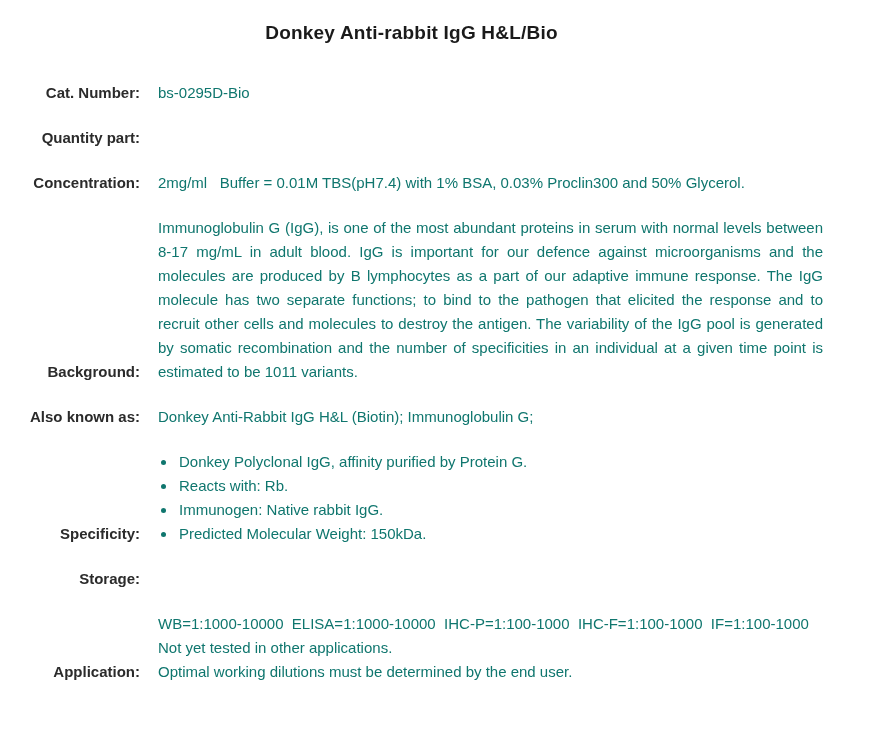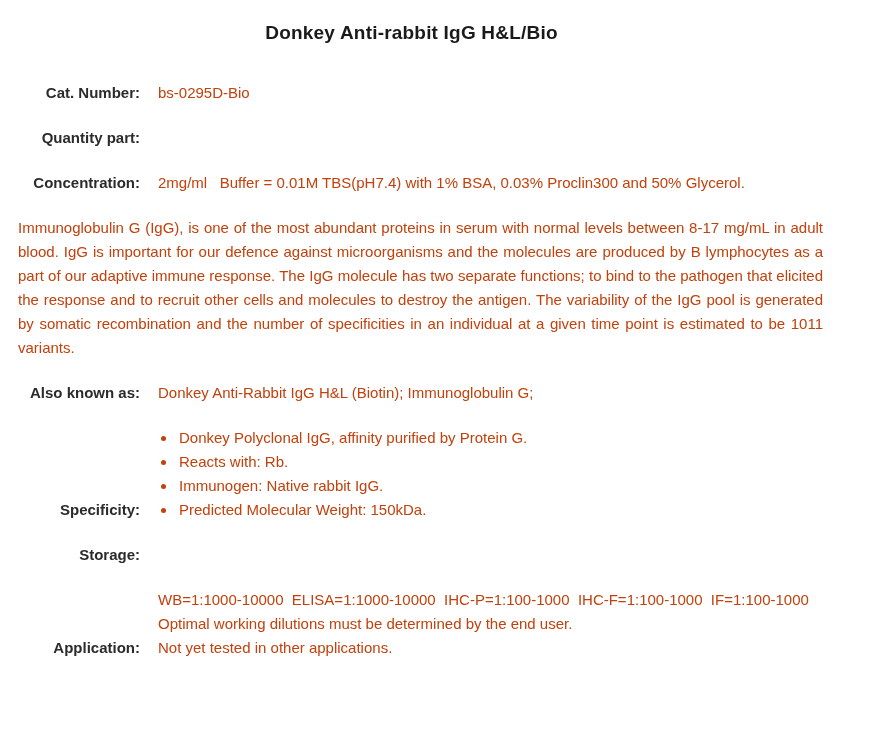--- a/index.html
+++ b/index.html
@@ -33,21 +33,21 @@
     font-weight: bold;
     font-size: 15px;
     line-height: 24px;
     color: #2b2b2b;
   }
   .value {
     flex: 1 1 auto;
     margin-left: 18px;
     font-size: 15px;
     line-height: 24px;
-    color: #c2410c;
+    color: #0f766e;
   }
   .justify { text-align: justify; }
   .prewrap { white-space: pre-wrap; }
   ul.bullets {
     list-style: disc;
     padding-left: 17px;
     margin-left: 2px;
   }
   ul.bullets li {
     padding-left: 2px;
@@ -68,20 +68,21 @@
   <div class="row">
     <div class="label">Quantity part:</div>
   </div>
 
   <div class="row">
     <div class="label">Concentration:</div>
     <div class="value prewrap">2mg/ml   Buffer = 0.01M TBS(pH7.4) with 1% BSA, 0.03% Proclin300 and 50% Glycerol.</div>
   </div>
 
   <div class="row">
+    <div class="label">Background:</div>
     <div class="value justify">Immunoglobulin G (IgG), is one of the most abundant proteins in serum with normal levels between 8-17 mg/mL in adult blood. IgG is important for our defence against microorganisms and the molecules are produced by B lymphocytes as a part of our adaptive immune response. The IgG molecule has two separate functions; to bind to the pathogen that elicited the response and to recruit other cells and molecules to destroy the antigen. The variability of the IgG pool is generated by somatic recombination and the number of specificities in an individual at a given time point is estimated to be 1011 variants.</div>
   </div>
 
   <div class="row">
     <div class="label">Also known as:</div>
     <div class="value">Donkey Anti-Rabbit IgG H&amp;L (Biotin); Immunoglobulin G;</div>
   </div>
 
   <div class="row">
     <div class="label">Specificity:</div>
@@ -96,18 +97,18 @@
   </div>
 
   <div class="row">
     <div class="label">Storage:</div>
   </div>
 
   <div class="row">
     <div class="label">Application:</div>
     <div class="value">
       <div class="prewrap">WB=1:1000-10000  ELISA=1:1000-10000  IHC-P=1:100-1000  IHC-F=1:100-1000  IF=1:100-1000</div>
+      <div>Not yet tested in other applications.</div>
       <div>Optimal working dilutions must be determined by the end user.</div>
-      <div>Not yet tested in other applications.</div>
     </div>
   </div>
 
 </div>
 
 </body></html>

